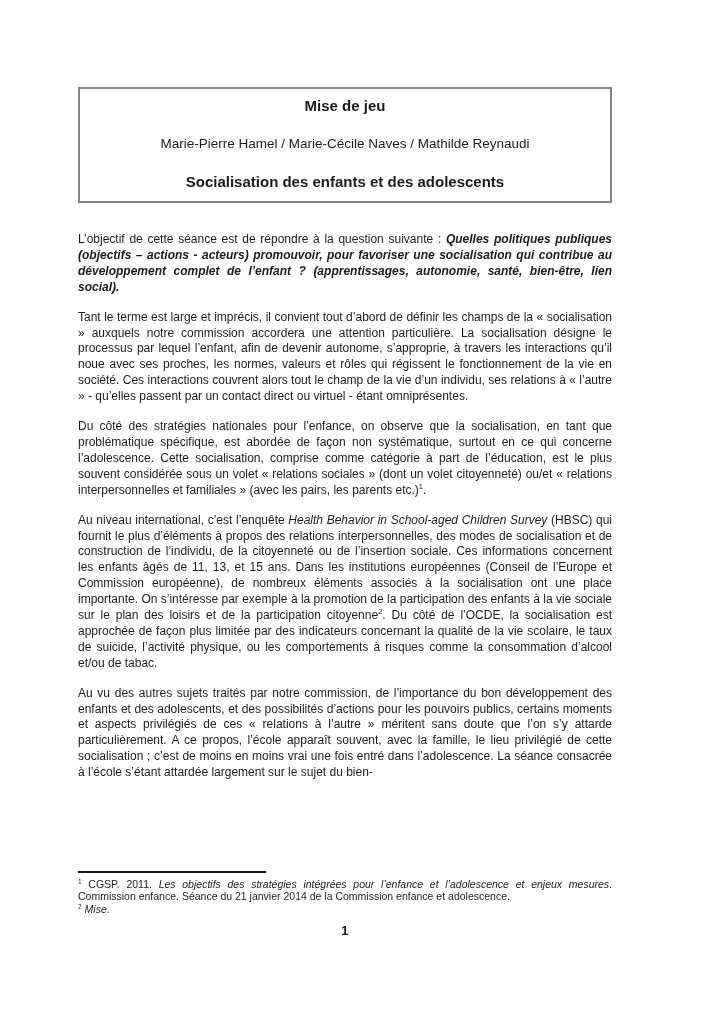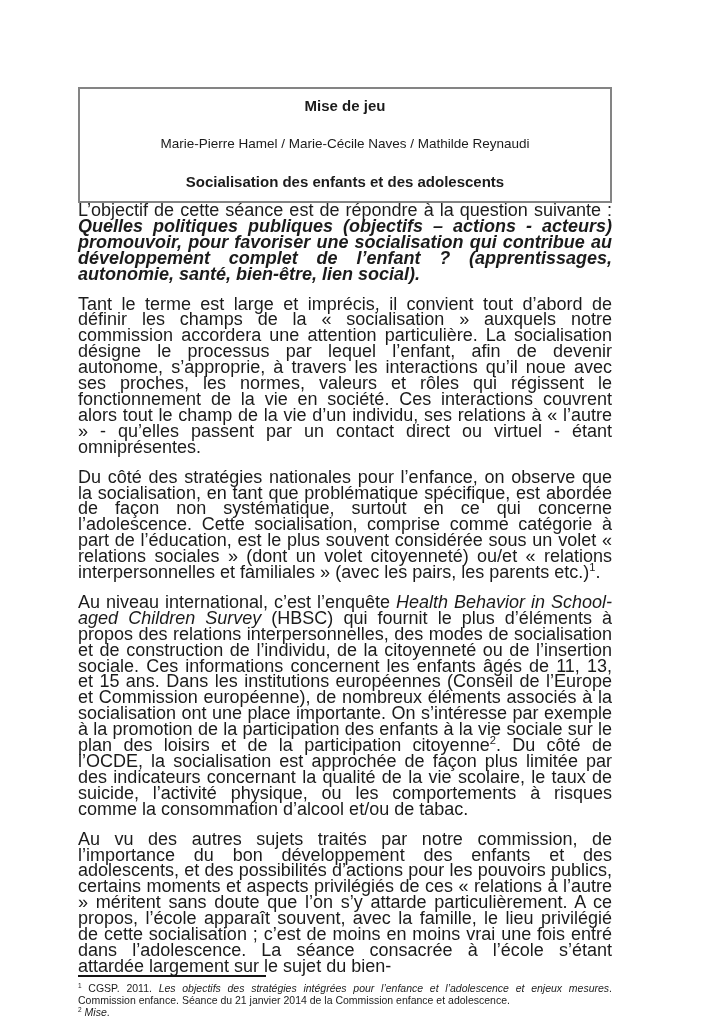--- a/index.html
+++ b/index.html
@@ -12,20 +12,21 @@
     width: 724px;
     height: 1024px;
     margin: 0 auto;
     background: #ffffff;
     box-sizing: border-box;
     padding: 87px 112px 86px 78px;
     display: flex;
     flex-direction: column;
     font-family: "Liberation Sans", "DejaVu Sans", sans-serif;
     color: #1b1b1b;
+    justify-content: flex-end;
   }
   
   .title-box {
     border: 2px solid #848484;
     text-align: center;
     padding: 7px 10px 10px;
     flex: 0 0 auto;
   }
   .box-line { font-size: 15px; line-height: 19px; }
   .bold { font-weight: bold; }
@@ -35,21 +36,22 @@
   .heading {
     margin: 33px 0 0 0;
     font-size: 13.5px;
     font-weight: bold;
     font-style: italic;
     text-decoration: underline;
     line-height: 17px;
   }
   
   .body-text {
-    font-size: 18px;
+    margin-top: 29px;
+    font-size: 12px;
     line-height: 15.9px;
     text-align: justify;
   }
   .body-text p.para { margin: 0 0 14px 0; }
   .body-text p.para:last-child { margin-bottom: 0; }
   .seg-b { font-weight: bold; }
   .seg-i { font-style: italic; }
   sup.seg-sup {
     font-size: 0.62em;
     vertical-align: super;

